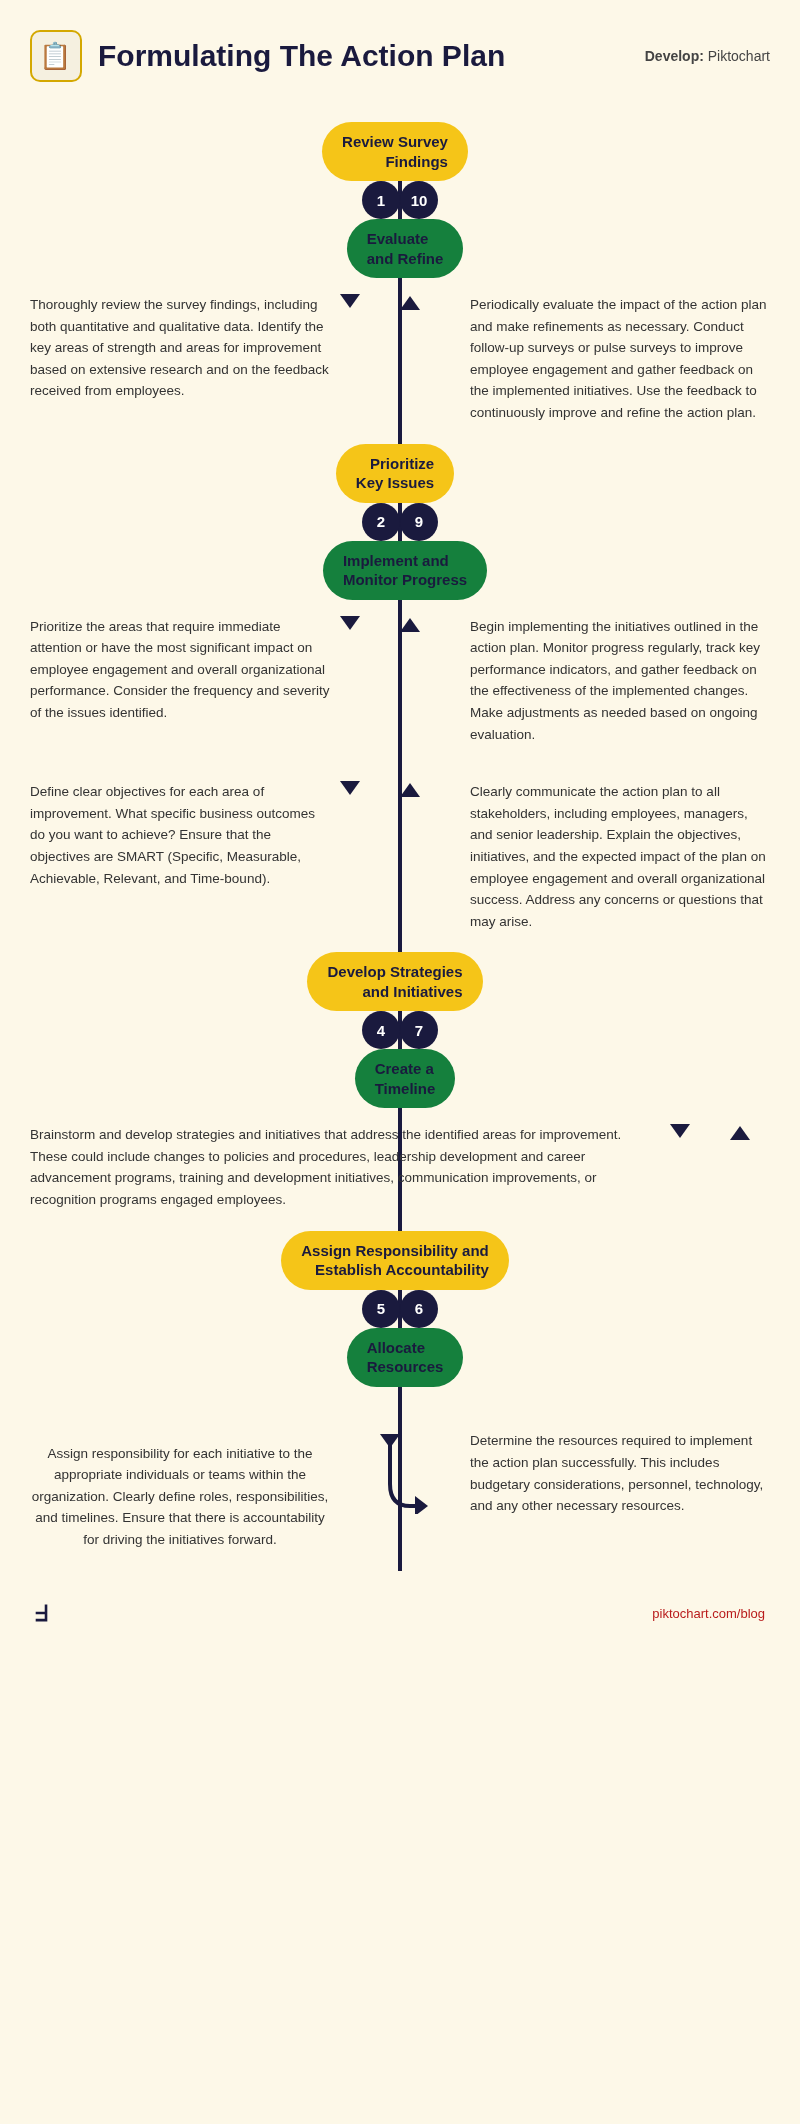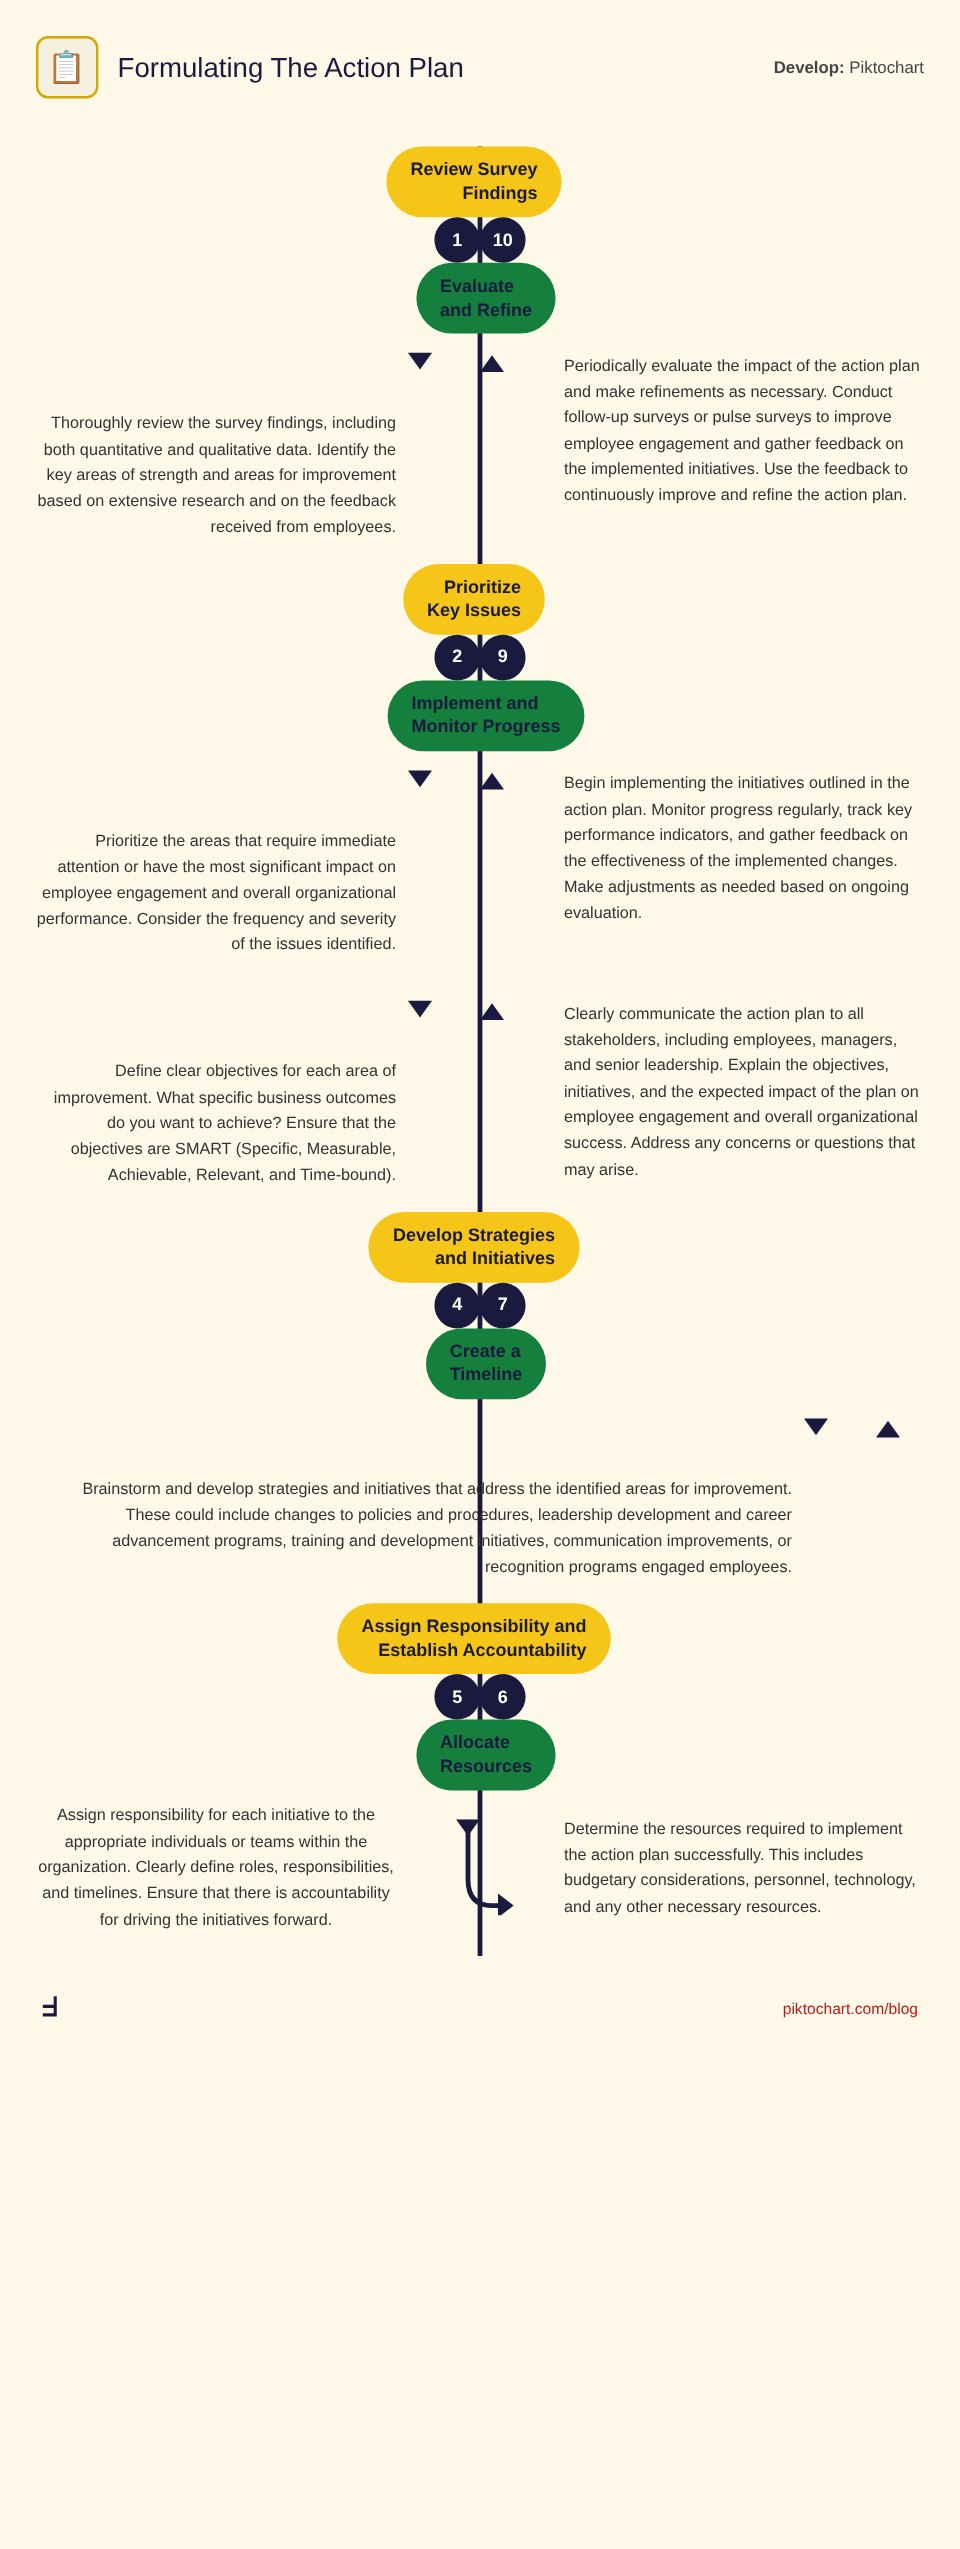--- a/index.html
+++ b/index.html
@@ -32,22 +32,22 @@
       height: 52px;
       background: #f5f0e0;
       border: 2px solid #d4a800;
       border-radius: 10px;
       display: flex;
       align-items: center;
       justify-content: center;
       font-size: 26px;
     }
     .page-title {
-      font-size: 23px;
-      font-weight: 400;
+      font-size: 30px;
+      font-weight: 700;
       color: #1a1a3e;
     }
     .source-label {
       font-size: 14px;
       color: #444;
     }
     .source-label strong {
       font-weight: 700;
     }
 
@@ -129,22 +129,21 @@
       display: flex;
       align-items: flex-start;
       width: 100%;
       position: relative;
       z-index: 2;
       padding: 16px 0 20px 0;
     }
     .left-desc {
       flex: 1;
       padding-right: 30px;
-      text-align: right;
-      margin-top: 48px;
+      text-align: left;
     }
     .right-desc {
       flex: 1;
       padding-left: 30px;
       text-align: left;
     }
     .center-arrow-col {
       width: 80px;
       flex-shrink: 0;
       display: flex;
@@ -182,20 +181,21 @@
       align-items: center;
       width: 100%;
       position: relative;
       z-index: 2;
       padding: 10px 0 20px 0;
     }
     .left-desc-uturn {
       flex: 1;
       padding-right: 30px;
       text-align: center;
+      margin-top: 46px;
     }
     .right-desc-uturn {
       flex: 1;
       padding-left: 30px;
       text-align: left;
     }
     .uturn-col {
       width: 80px;
       flex-shrink: 0;
       display: flex;

